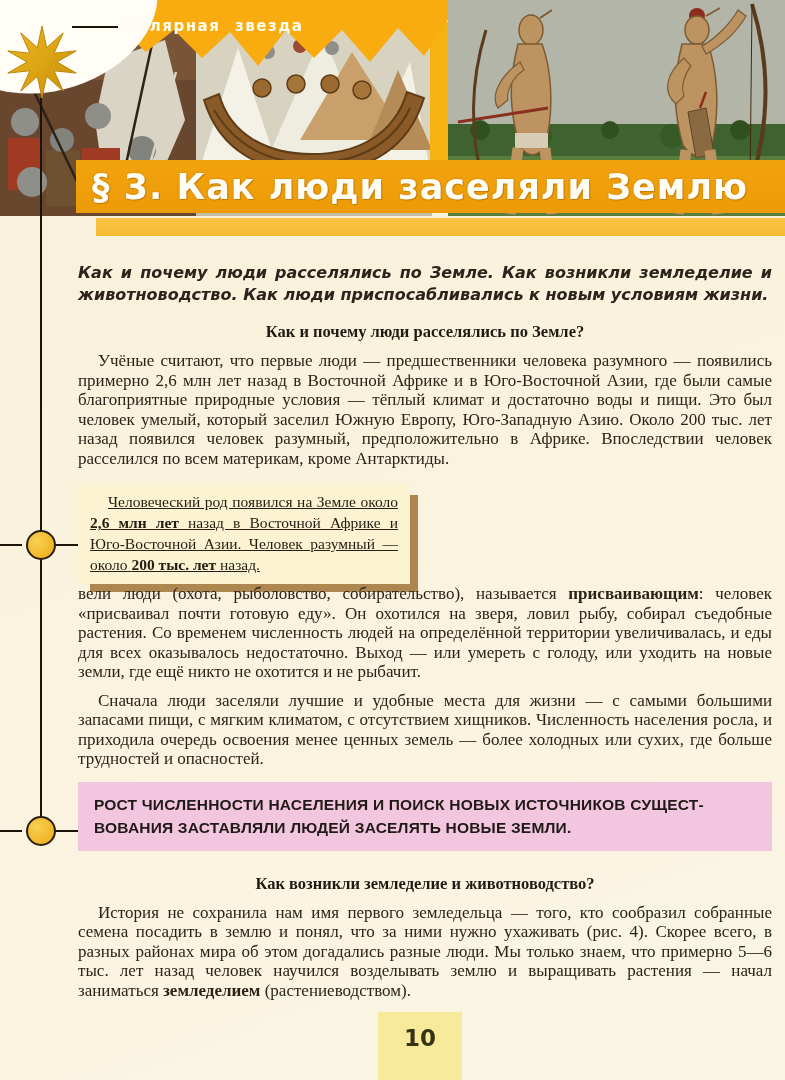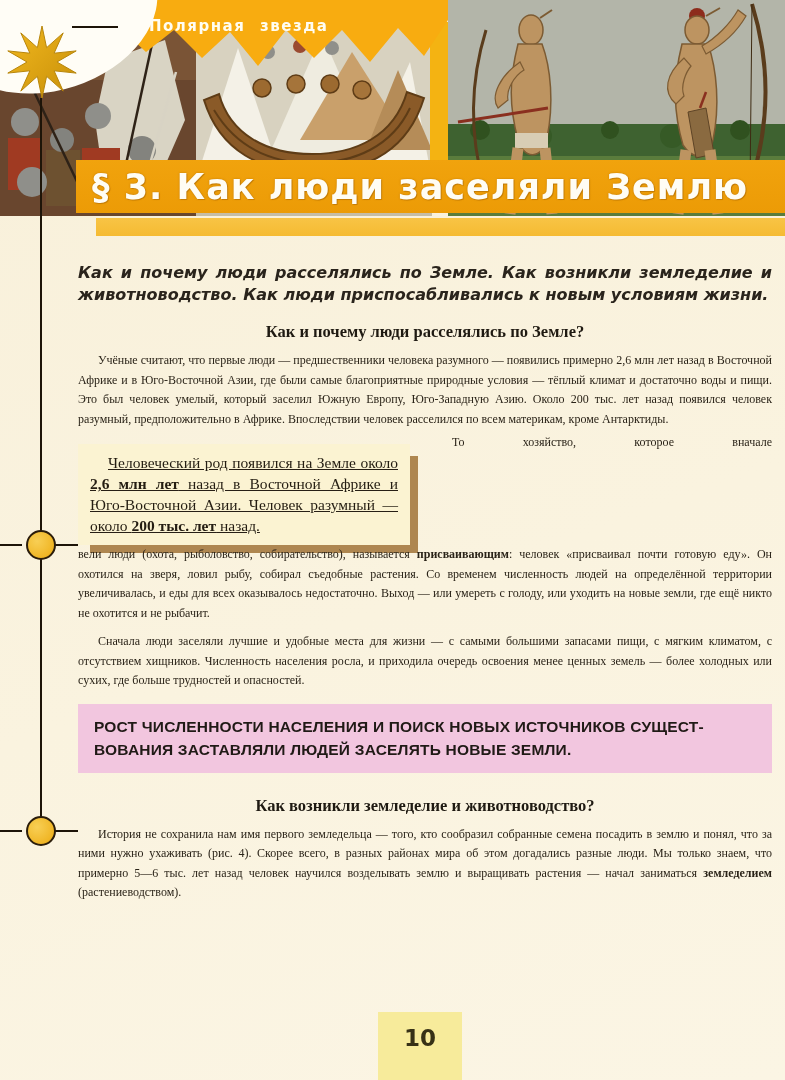--- a/index.html
+++ b/index.html
@@ -12,21 +12,21 @@
   }
   
   .hero{position:absolute;left:0;top:0;z-index:1;display:block;}
   
   .oval{position:absolute;left:-58px;top:-64px;width:218px;height:154px;
     background:#fffdf6;border-radius:50%;transform:rotate(-18deg);z-index:2;}
   .star{position:absolute;left:0;top:0;z-index:3;}
   .brand-line{position:absolute;left:72px;top:26px;width:46px;height:2px;background:#1d1408;z-index:4;}
   .brand{position:absolute;left:124px;top:17px;z-index:4;
     font-family:"DejaVu Sans", sans-serif;font-weight:bold;font-size:15px;
-    color:#fffdf2;letter-spacing:1.5px;word-spacing:8px;margin-left:25px;}
+    color:#fffdf2;letter-spacing:1.5px;word-spacing:8px;}
   
   .vline{position:absolute;left:40px;top:98px;width:2px;height:735px;background:#1d1408;z-index:5;}
   .connector{position:absolute;height:2px;background:#1d1408;z-index:5;}
   .c1a{left:0;top:544px;width:22px;} .c1b{left:54px;top:544px;width:24px;}
   .c2a{left:0;top:830px;width:22px;} .c2b{left:54px;top:830px;width:24px;}
   .dot{position:absolute;width:26px;height:26px;border-radius:50%;
     background:radial-gradient(circle at 35% 35%, #f8cf55, #f0b626 70%, #d89d14);
     border:2px solid #2b1d0b;z-index:6;}
   .dot1{left:26px;top:530px;} .dot2{left:26px;top:816px;}
   
@@ -37,21 +37,21 @@
     background:linear-gradient(180deg,#f8c445,#f5bb32);z-index:5;}
   .title{margin:0;padding-left:16px;
     font-family:"DejaVu Sans", sans-serif;font-weight:bold;font-size:35px;
     color:#fffdf4;letter-spacing:1px;
     text-shadow:0 0 2px rgba(150,85,0,.55), 1px 1px 0 rgba(150,85,0,.35);}
   
   .main{position:absolute;left:78px;top:251px;width:694px;z-index:4;}
   .intro{margin:11px 0 0 0;font-family:"DejaVu Sans", sans-serif;font-style:italic;font-weight:600;
     font-size:16px;line-height:22px;text-align:justify;color:#2a241c;}
   .h{margin:15px 0 0 0;font-size:16.5px;line-height:21px;font-weight:bold;text-align:center;color:#1f1a12;}
-  .body{margin:9px 0 0 0;font-size:12px;line-height:19.5px;text-align:justify;color:#2a2318;}
+  .body{margin:9px 0 0 0;font-size:17px;line-height:19.5px;text-align:justify;color:#2a2318;}
   .ind{text-indent:20px;}
   .twocol{display:flex;gap:22px;margin-top:4px;}
   .factwrap{flex:none;width:332px;margin-top:11px;align-self:flex-start;
     background:#fbf3d2;box-shadow:10px 10px 0 -2px #ae8650;
     padding:8px 12px 9px 12px;box-sizing:border-box;text-decoration:underline;}
   .factp{margin:0;font-size:15.5px;line-height:21px;text-align:justify;text-indent:18px;color:#241d12;}
   .rightcol{flex:1;min-width:0;}
   .rightcol .body{margin-top:0;}
   .p3first{margin-top:0;text-indent:20px;text-align-last:justify;}
   .keybox{margin-top:13px;background:#f2c6df;padding:11px 28px 12px 16px;
@@ -185,21 +185,20 @@
 
     <h2 class="h">Как и почему люди расселялись по Земле?</h2>
 
     <p class="body ind">Учёные считают, что первые люди — предшественники человека разумного — появились примерно 2,6 млн лет назад в Восточной Африке и в Юго-Восточной Азии, где были самые благоприятные природные условия — тёплый климат и достаточно воды и пищи. Это был человек умелый, который заселил Южную Европу, Юго-Западную Азию. Около 200 тыс. лет назад появился человек разумный, предположительно в Африке. Впоследствии человек расселился по всем материкам, кроме Антарктиды.</p>
 
     <div class="twocol">
       <div class="factwrap">
         <p class="factp"><span>Человеческий род появился на Земле около </span><b>2,6 млн лет</b><span> назад в Восточной Африке и Юго-Восточной Азии. Человек разумный — около </span><b>200 тыс. лет</b><span> назад.</span></p>
       </div>
       <div class="rightcol">
-        <p class="body p3first">То хозяйство, которое вначале</p>
       </div>
     </div>
 
     <p class="body" style="margin-top:0;"><span>вели люди (охота, рыболовство, собирательство), называется </span><b>присваивающим</b><span>: человек «присваивал почти готовую еду». Он охотился на зверя, ловил рыбу, собирал съедобные растения. Со временем численность людей на определённой территории увеличивалась, и еды для всех оказывалось недостаточно. Выход — или умереть с голоду, или уходить на новые земли, где ещё никто не охотится и не рыбачит.</span></p>
 
     <p class="body ind">Сначала люди заселяли лучшие и удобные места для жизни — с самыми большими запасами пищи, с мягким климатом, с отсутствием хищников. Численность населения росла, и приходила очередь освоения менее ценных земель — более холодных или сухих, где больше трудностей и опасностей.</p>
 
     <div class="keybox">
       <div>РОСТ ЧИСЛЕННОСТИ НАСЕЛЕНИЯ И ПОИСК НОВЫХ ИСТОЧНИКОВ СУЩЕСТ-</div>
       <div>ВОВАНИЯ ЗАСТАВЛЯЛИ ЛЮДЕЙ ЗАСЕЛЯТЬ НОВЫЕ ЗЕМЛИ.</div>

